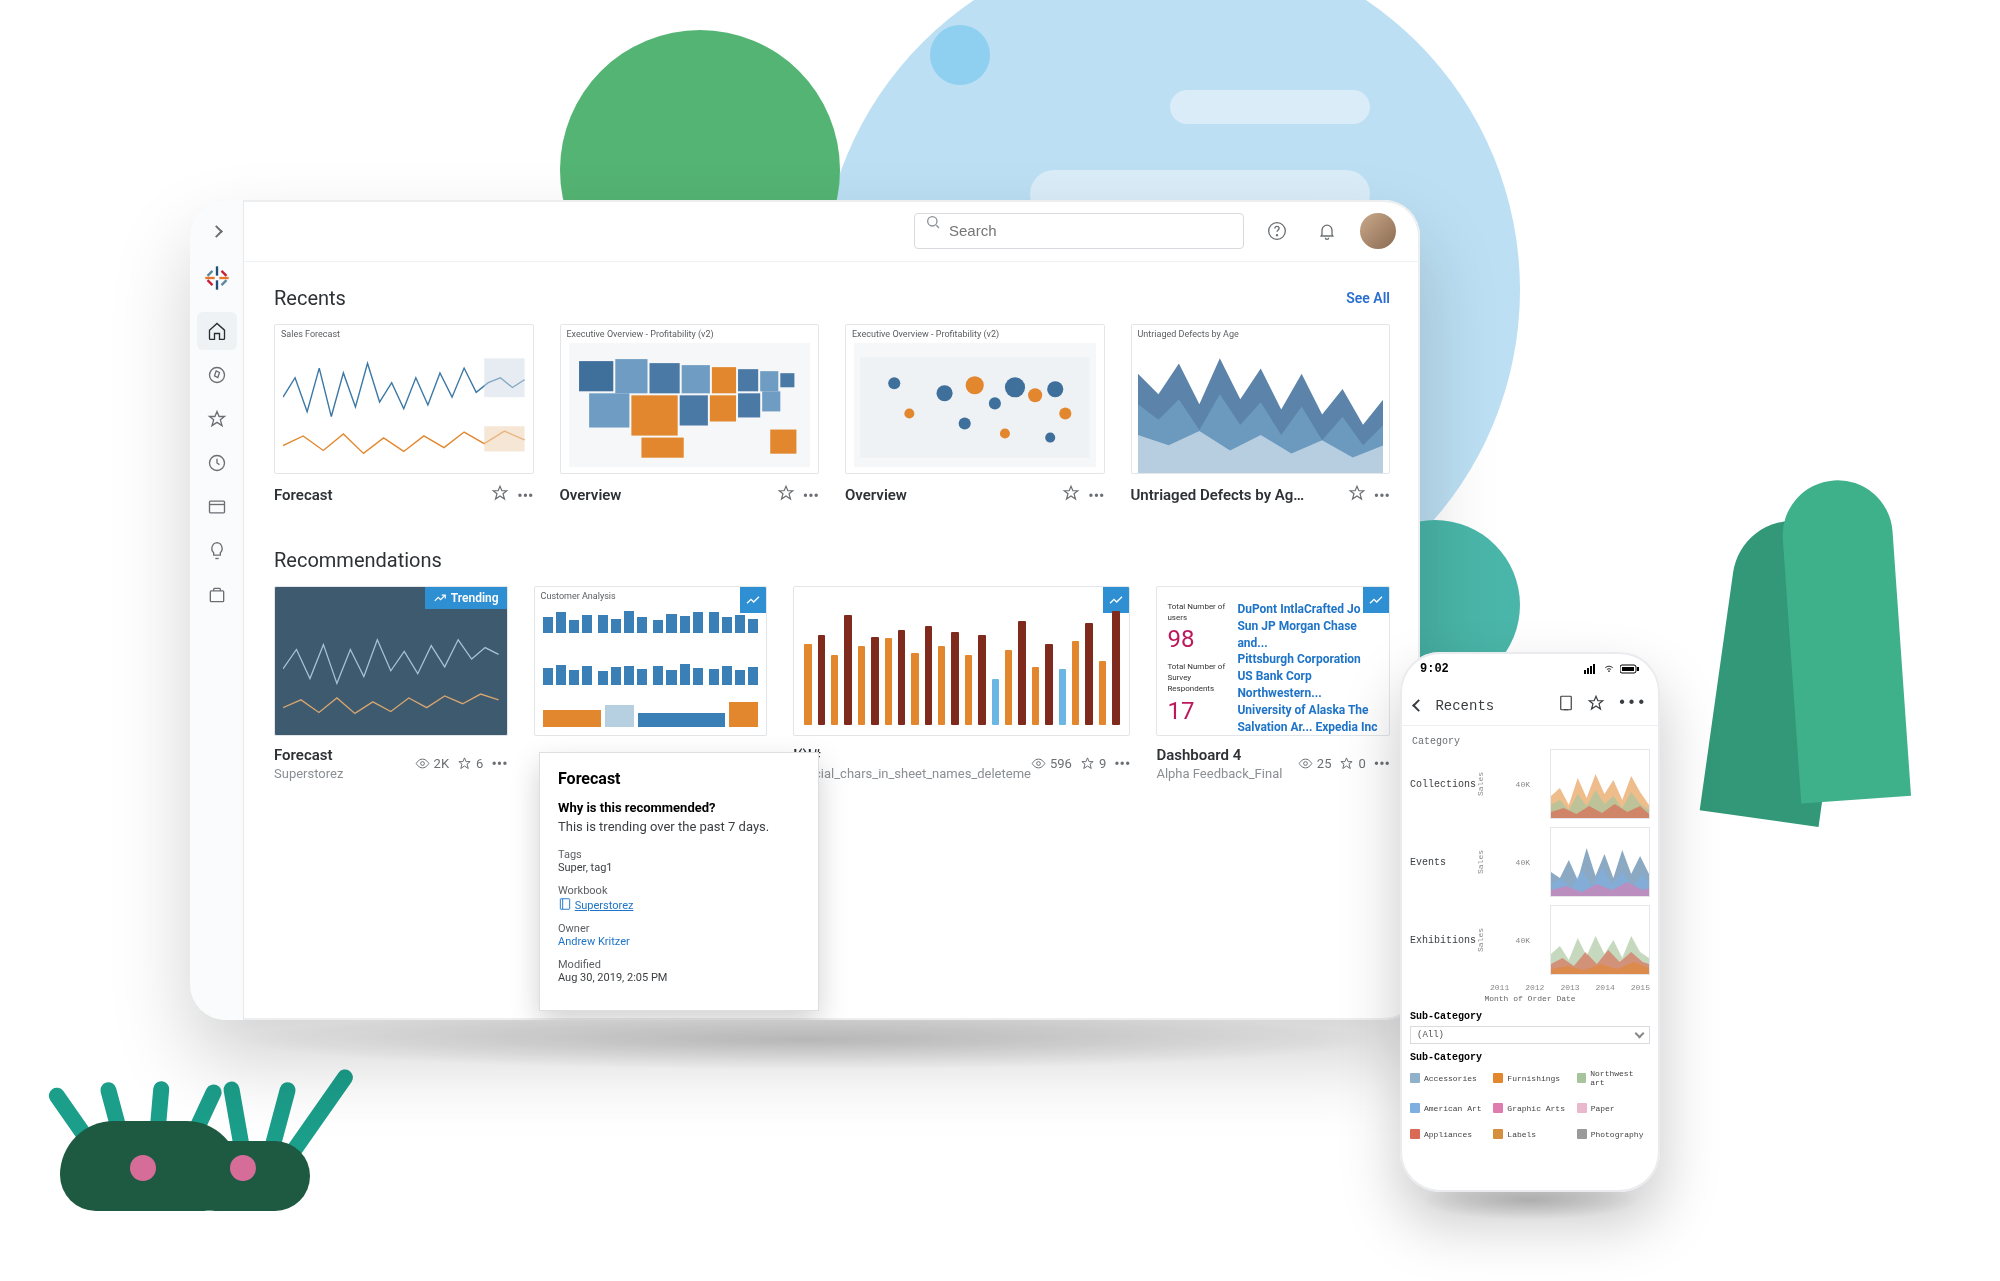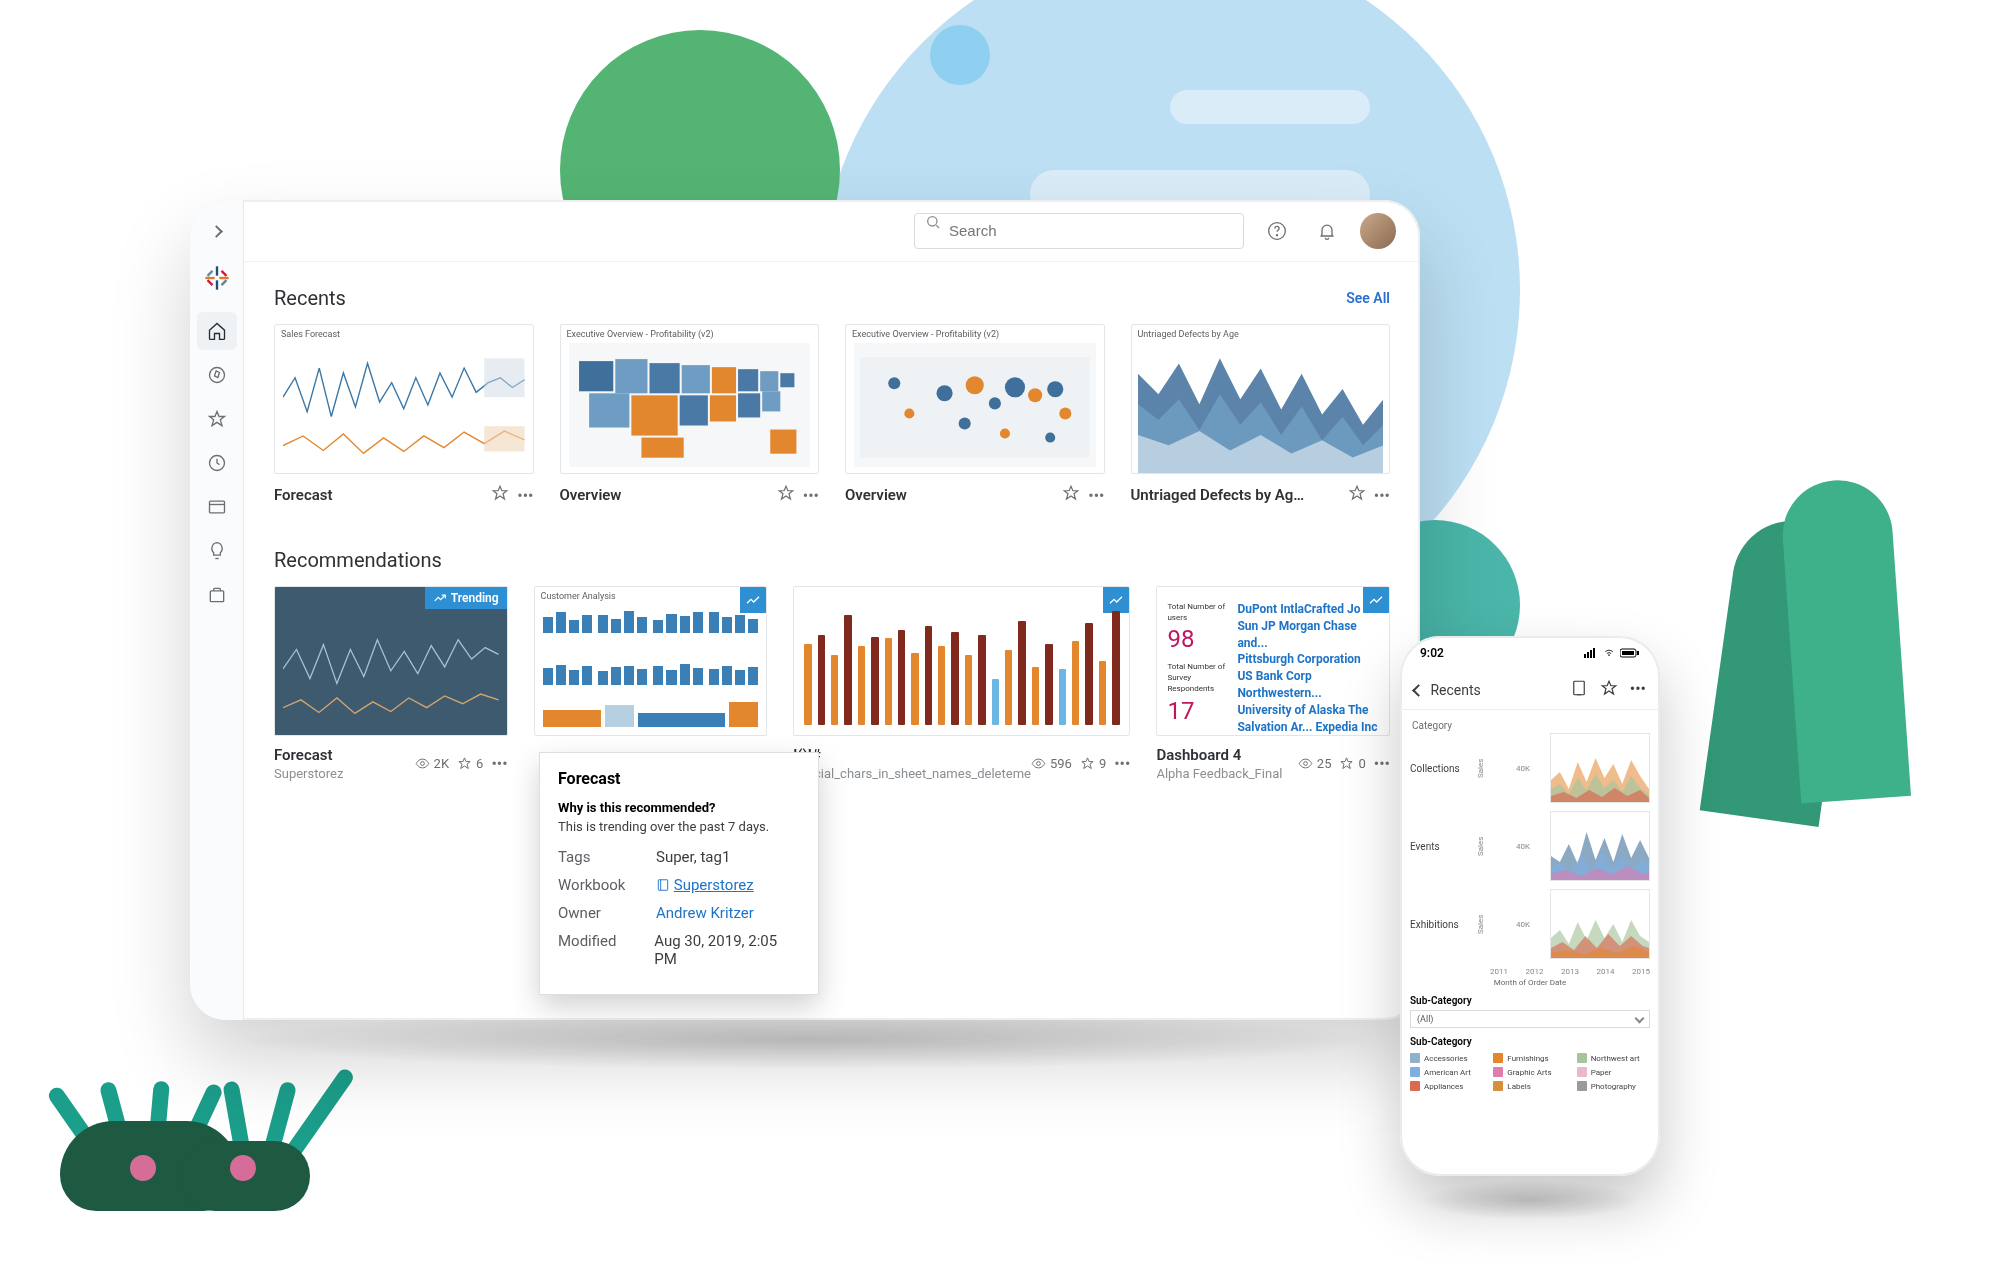--- a/index.html
+++ b/index.html
@@ -107,52 +107,53 @@
 
   
   .tooltip-card{
     position:absolute; left:295px; top:490px; width:280px;
     background:#fff;border:1px solid #dcdfe2;box-shadow:0 12px 28px rgba(0,0,0,.18);
     padding:16px 18px;z-index:5;
   }
   .tooltip-card h4{font-size:16px;font-weight:700;margin-bottom:12px;}
   .tooltip-card .q{font-size:13px;font-weight:700;margin-bottom:4px;}
   .tooltip-card .a{font-size:13px;color:#3b3e41;margin-bottom:14px;}
-  .tooltip-card .row{display:flex;font-size:15px;margin-bottom:10px;gap:20px;}
+  .tooltip-card .row{display:flex;font-size:11px;margin-bottom:10px;gap:0;flex-direction:column;}
   .tooltip-card .lab{color:#5b5f63;width:78px;}
   .tooltip-card .val{color:#3b3e41;}
   .tooltip-card .wb{color:#1e74c8;text-decoration:underline;}
 
   
   .phone{
-    position:absolute; top:636px; left:1400px; width:260px; height:540px;
+    position:absolute; top:652px; left:1400px; width:260px; height:540px;
     background:#fff;border-radius:40px;
     box-shadow:0 30px 60px rgba(0,0,0,.22),0 0 0 2px #e9ebee inset;
     overflow:hidden;
+    font-family:Liberation Mono, monospace;
   }
   .phone-shadow{position:absolute;top:1180px;left:1420px;width:220px;height:40px;background:radial-gradient(ellipse, rgba(0,0,0,.18), transparent 70%);}
   .phone-status{height:34px;display:flex;align-items:center;justify-content:space-between;padding:0 20px;font-size:12px;font-weight:600;}
   .phone-status .right{display:flex;gap:4px;align-items:center;}
   .phone-nav{height:40px;display:flex;align-items:center;justify-content:space-between;padding:0 14px;border-bottom:1px solid #eceef0;}
   .phone-nav .back{font-size:14px;color:#3b3e41;display:flex;align-items:center;gap:2px;}
   .phone-nav .acts{display:flex;gap:12px;color:#3b3e41;}
   .phone-nav svg{width:18px;height:18px;stroke:currentColor;fill:none;stroke-width:1.6;}
   .phone-body{padding:6px 10px 10px;}
   .ph-section-label{font-size:10px;color:#6b6f73;margin:4px 0 2px 2px;}
   .ph-row{display:flex;align-items:stretch;gap:20px;margin-bottom:8px;}
   .ph-row .sidelabel{width:46px;font-size:10px;color:#3b3e41;display:flex;align-items:center;}
   .ph-row .ylabel{width:14px;font-size:8px;color:#888;writing-mode:vertical-rl;transform:rotate(180deg);text-align:center;}
   .ph-row .tick{width:20px;font-size:8px;color:#888;display:flex;align-items:center;justify-content:flex-end;}
   .ph-chart{flex:1;height:70px;border:1px solid #e4e6e9;position:relative;}
   .ph-chart svg{width:100%;height:100%;}
   .ph-xaxis{display:flex;justify-content:space-between;font-size:8px;color:#888;padding:0 0 0 80px;}
   .ph-xaxis-label{text-align:center;font-size:8px;color:#666;margin-top:2px;}
   .ph-sub{font-size:10px;font-weight:600;margin:8px 0 4px;}
   .ph-select{border:1px solid #d9dcdf;font-size:9px;padding:3px 6px;color:#555;display:flex;justify-content:space-between;align-items:center;}
-  .legend{display:grid;grid-template-columns:repeat(3,1fr);gap:4px 10px;margin-top:6px;}
+  .legend{display:grid;grid-template-columns:repeat(3,1fr);gap:16px 10px;margin-top:6px;}
   .legend .item{display:flex;align-items:center;gap:4px;font-size:8px;color:#444;}
   .legend .sw{width:10px;height:10px;border-radius:1px;}
 
   .chevron::before{content:"";display:inline-block;width:7px;height:7px;border-right:2px solid currentColor;border-bottom:2px solid currentColor;transform:rotate(-45deg);}
   .chevron.left::before{transform:rotate(135deg);}
   .chevron.down::before{transform:rotate(45deg);width:5px;height:5px;}
 </style>
 </head>
 <body>
 

